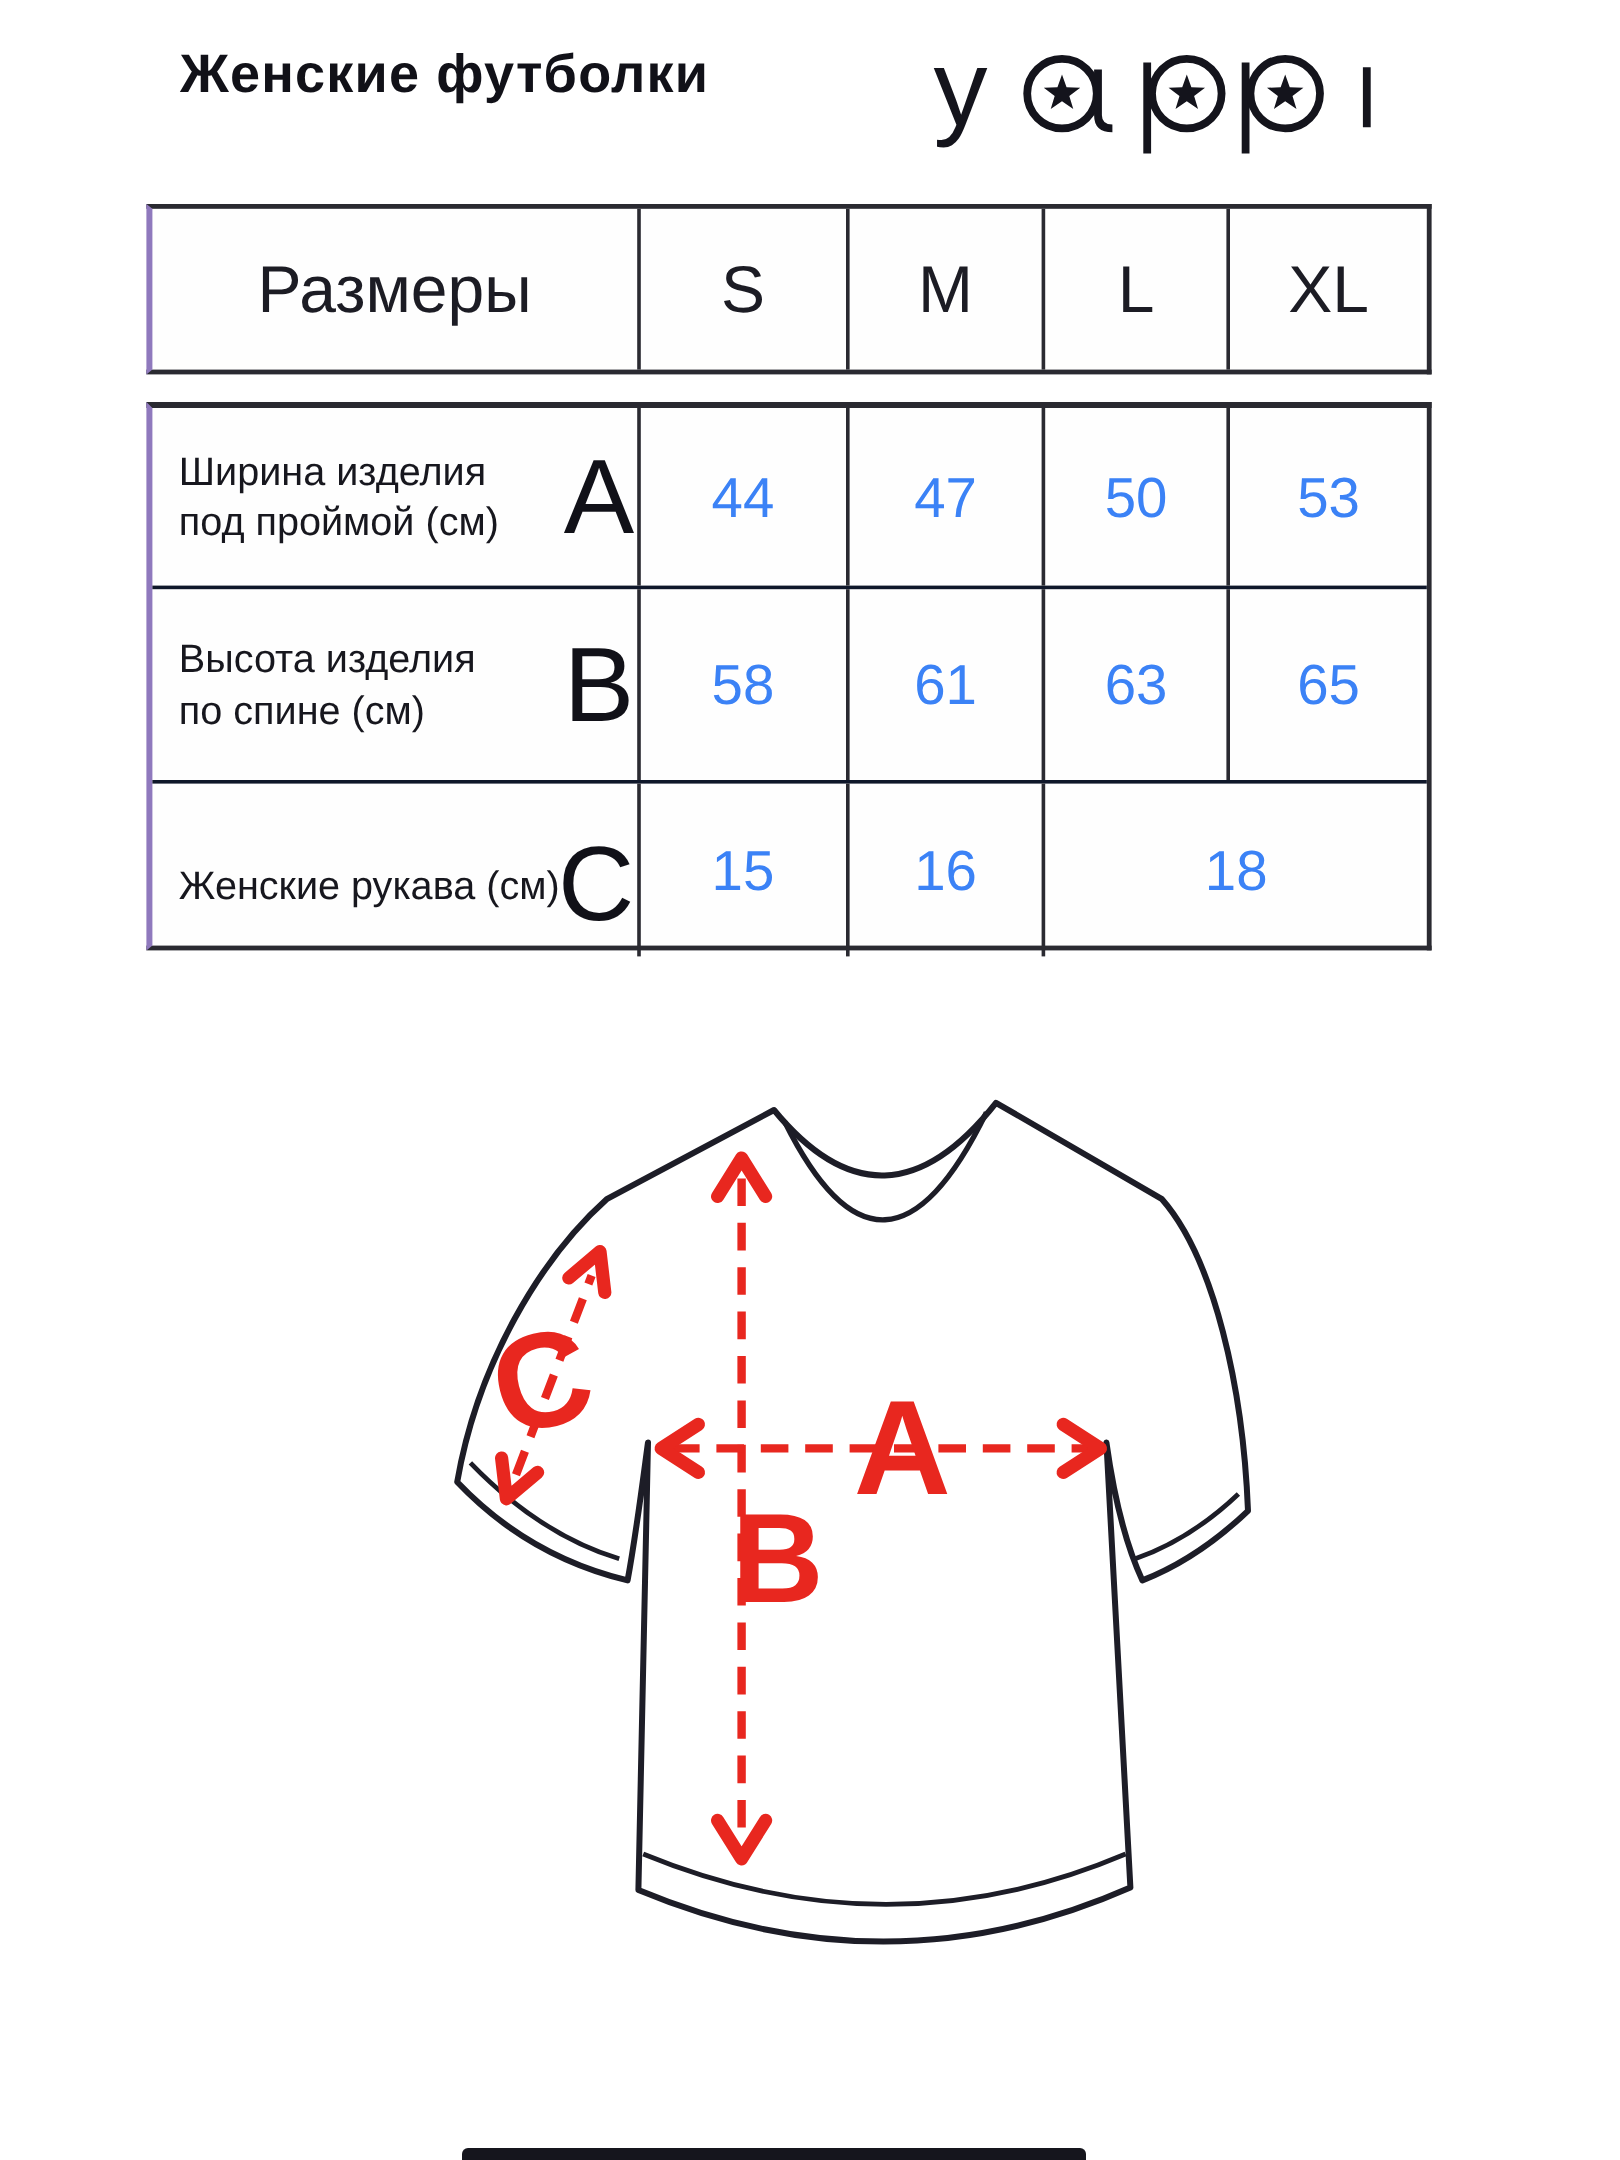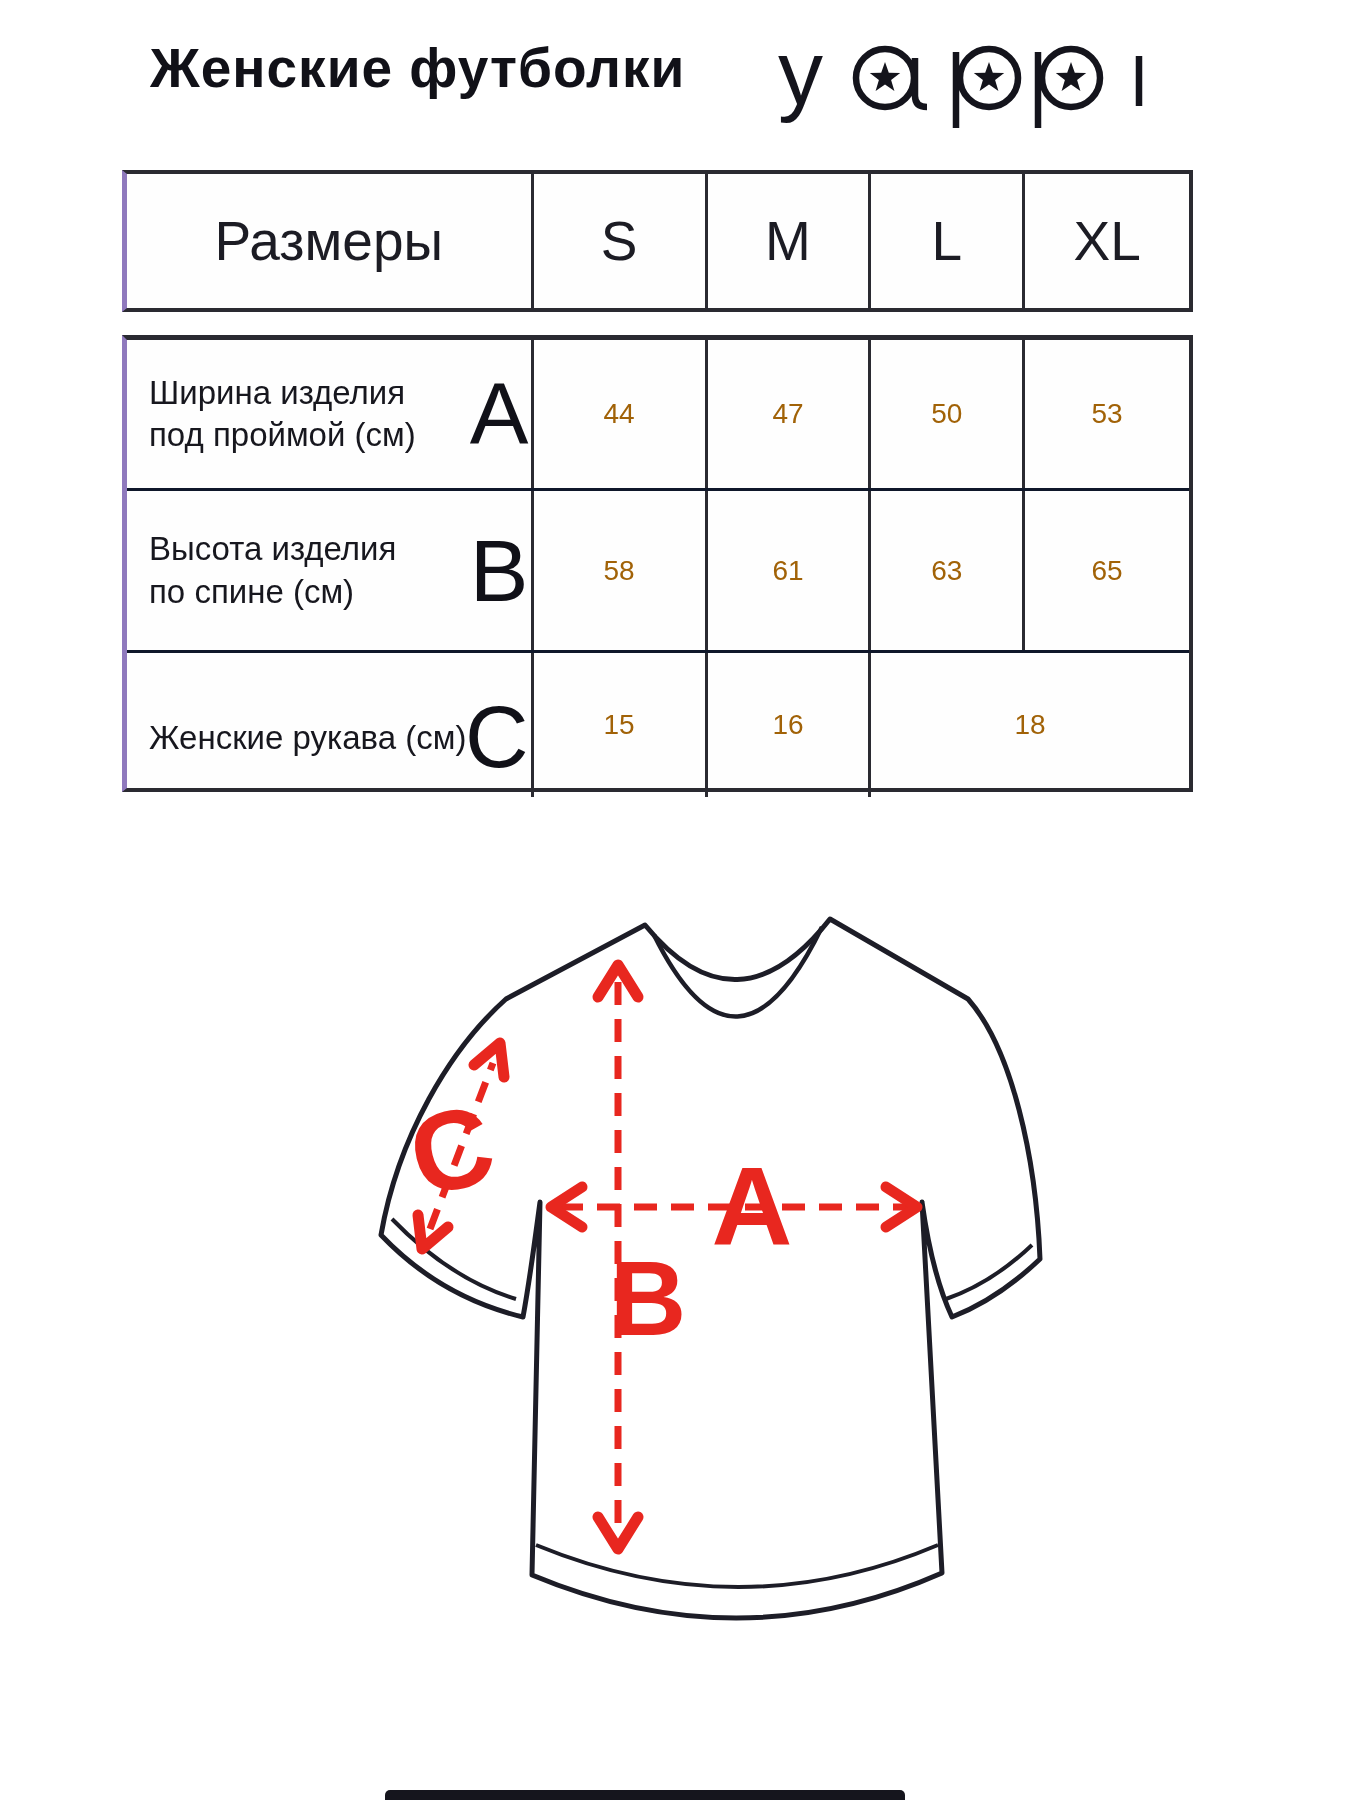--- a/index.html
+++ b/index.html
@@ -2,21 +2,21 @@
 <html><head>
 <meta charset="utf-8">
 <style>
   html,body{margin:0;padding:0;background:#ffffff;}
   #page{
     position:relative;width:1350px;height:1800px;background:#ffffff;overflow:hidden;
     font-family:"Liberation Sans", sans-serif;color:#1c1c24;
   }
   
   .title{
-    position:absolute;left:150px;top:36px;font-size:55px;font-weight:700;
+    position:absolute;left:150px;top:36px;font-size:45px;font-weight:700;
     letter-spacing:1px;color:#111118;white-space:nowrap;
   }
   .logo-svg{position:absolute;left:770px;top:24px;}
   
   .tbl-box{
     position:absolute;left:122px;width:1071px;background:#fefefe;
     border:4px solid #2a2a31;border-left:5px solid #8f79bd;box-sizing:border-box;
   }
   .tbl-head{top:170px;height:142px;}
   .tbl-body{top:335px;height:457px;border-top-width:5px;}
@@ -40,21 +40,21 @@
   .r3{height:147px;}
   .row-label{
     font-size:33px;line-height:1.28;padding-left:22px;font-weight:400;color:#17171e;
   }
   .big-letter{
     position:absolute;right:2px;top:50%;transform:translateY(-50%);
     font-size:88px;font-weight:400;color:#111118;line-height:1;
   }
   .r3 .row-label{padding-top:26px;}
   .r3 .big-letter{top:58%;}
-  .val{font-size:28px;font-weight:400;color:#a16207;}
+  .val{font-size:47px;font-weight:400;color:#3b82f6;}
   
   .diagram-svg{position:absolute;left:280px;top:855px;}
   .bottom-bar{
     position:absolute;left:385px;top:1790px;width:520px;height:10px;
     background:#15151d;border-radius:5px 5px 0 0;
   }
 </style>
 </head>
 <body>
 

